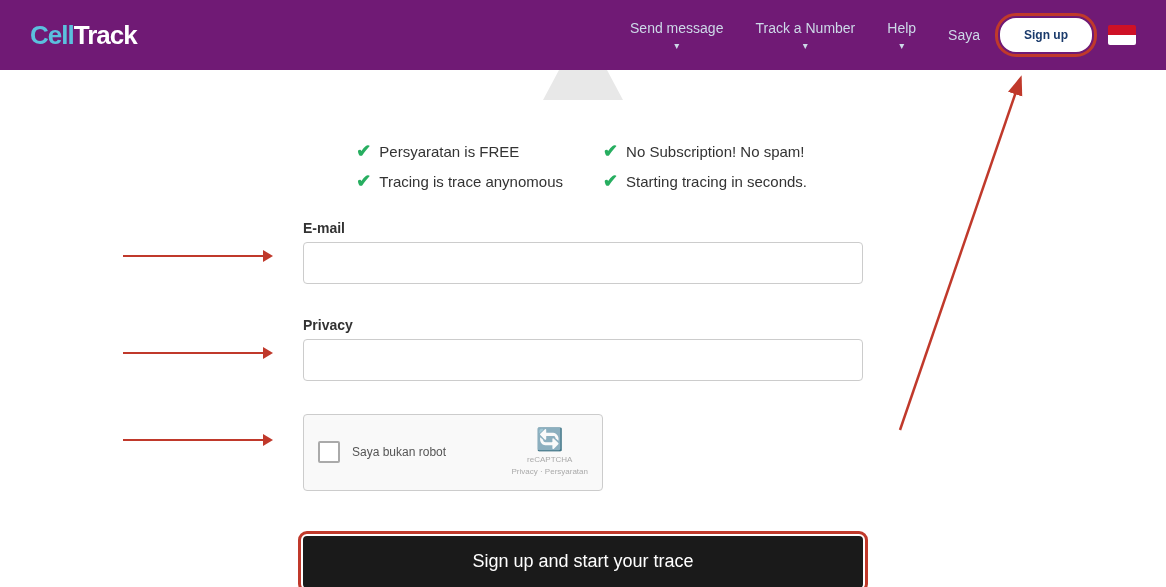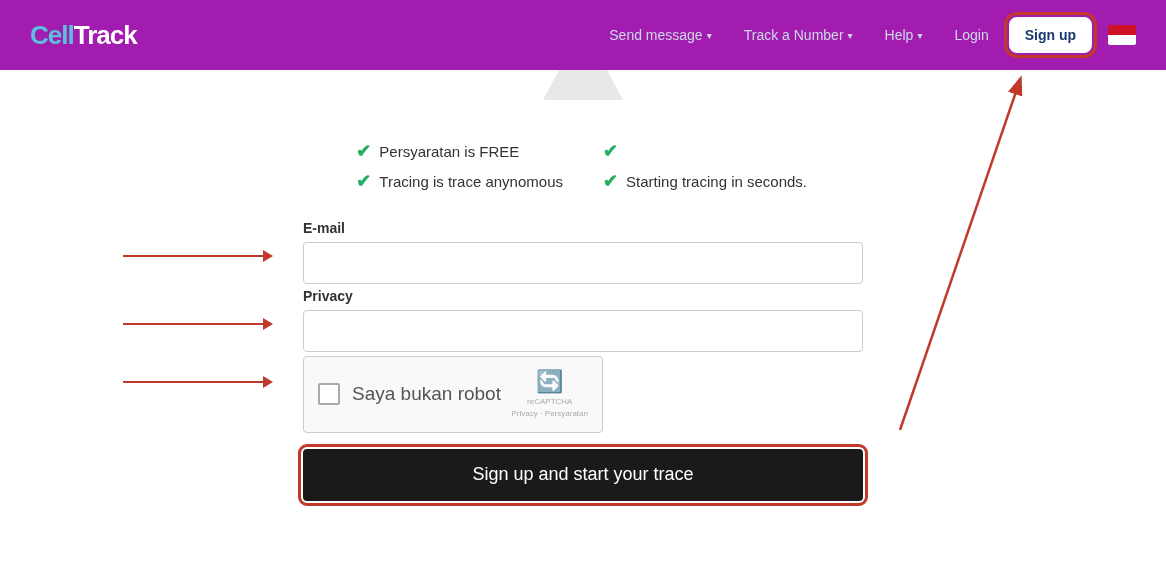--- a/index.html
+++ b/index.html
@@ -1,20 +1,20 @@
 <!DOCTYPE html>
 <html><head>
   <meta charset="utf-8">
   <style>
     * { box-sizing: border-box; margin: 0; padding: 0; }
     body { font-family: Arial, sans-serif; background: #f5f5f5; min-height: 587px; }
 
     
     .navbar {
-      background: #a21caf;
+      background: #701a75;
       height: 70px;
       display: flex;
       align-items: center;
       padding: 0 30px;
       position: relative;
     }
     .navbar-brand {
       color: white;
       font-size: 26px;
       font-weight: bold;
@@ -29,36 +29,37 @@
     }
     .nav-item {
       color: #cdd9e8;
       font-size: 14px;
       padding: 8px 12px;
       cursor: pointer;
       display: flex;
       align-items: center;
       gap: 4px;
       white-space: nowrap;
+      flex-direction: column;
     }
     .nav-chevron { font-size: 10px; }
     .nav-login {
       color: #cdd9e8;
       font-size: 14px;
       padding: 8px 12px;
       cursor: pointer;
     }
     .nav-signup {
       background: white;
       color: #1a3a6b;
-      font-size: 14px;
+      font-size: 12px;
       font-weight: bold;
-      padding: 8px 14px;
+      padding: 8px 22px;
       border: 2px solid white;
-      border-radius: 8px;
+      border-radius: 16px;
       cursor: pointer;
       outline: 3px solid #c0392b;
       outline-offset: 2px;
     }
     .nav-flag {
       width: 28px;
       height: 20px;
       margin-left: 8px;
       display: inline-block;
       overflow: hidden;
@@ -108,21 +109,21 @@
       font-size: 18px;
       font-weight: bold;
     }
 
     
     .form-container {
       width: 560px;
       position: relative;
     }
     .form-group {
-      margin-bottom: 4px;
+      margin-bottom: 33px;
       position: relative;
     }
     .form-label {
       display: block;
       font-size: 14px;
       font-weight: bold;
       color: #333;
       margin-bottom: 6px;
     }
     .form-input {
@@ -192,21 +193,21 @@
     }
     .captcha-checkbox {
       width: 22px;
       height: 22px;
       border: 2px solid #aaa;
       border-radius: 2px;
       background: white;
       cursor: pointer;
     }
     .captcha-label {
-      font-size: 19px;
+      font-size: 12px;
       color: #555;
     }
     .recaptcha-right {
       display: flex;
       flex-direction: column;
       align-items: center;
       gap: 2px;
     }
     .recaptcha-logo {
       font-size: 22px;
@@ -266,21 +267,21 @@
       </div>
       <div class="nav-item">
         <span>Track a Number</span>
         <span class="nav-chevron">▾</span>
       </div>
       <div class="nav-item">
         <span>Help</span>
         <span class="nav-chevron">▾</span>
       </div>
       <div class="nav-login nav-item">
-        <span>Login</span>
+        <span>Saya</span>
       </div>
       <button class="nav-signup">Sign up</button>
 
       <div class="nav-flag">
         <svg width="28" height="20" viewBox="0 0 28 20">
           <rect width="28" height="10" fill="#CE1126"></rect>
           <rect y="10" width="28" height="10" fill="#FFFFFF"></rect>
         </svg>
       </div>
     </div>
@@ -290,20 +291,21 @@
 
     <div class="top-shape"></div>
 
     <div class="features">
       <div class="feature-item">
         <span class="check-icon">✔</span>
         <span>Persyaratan is FREE</span>
       </div>
       <div class="feature-item">
         <span class="check-icon">✔</span>
+        <span>No Subscription! No spam!</span>
       </div>
       <div class="feature-item">
         <span class="check-icon">✔</span>
         <span>Tracing is trace anynomous</span>
       </div>
       <div class="feature-item">
         <span class="check-icon">✔</span>
         <span>Starting tracing in seconds.</span>
       </div>
     </div>

